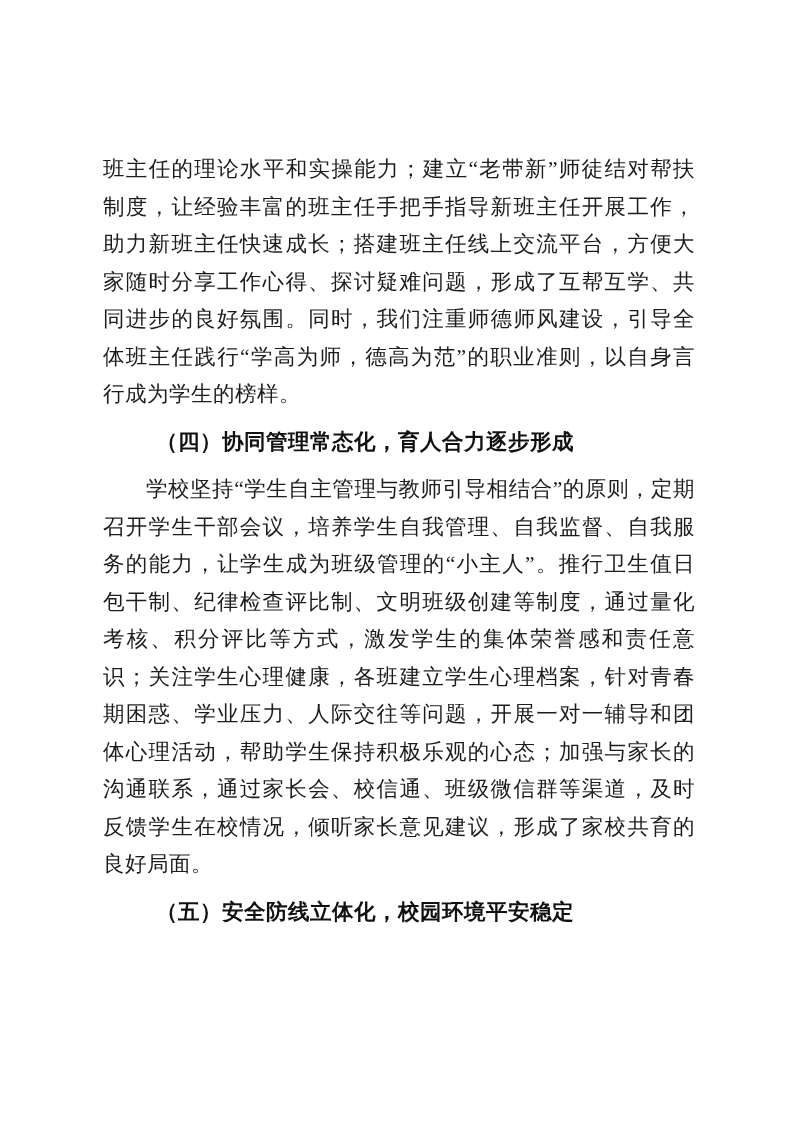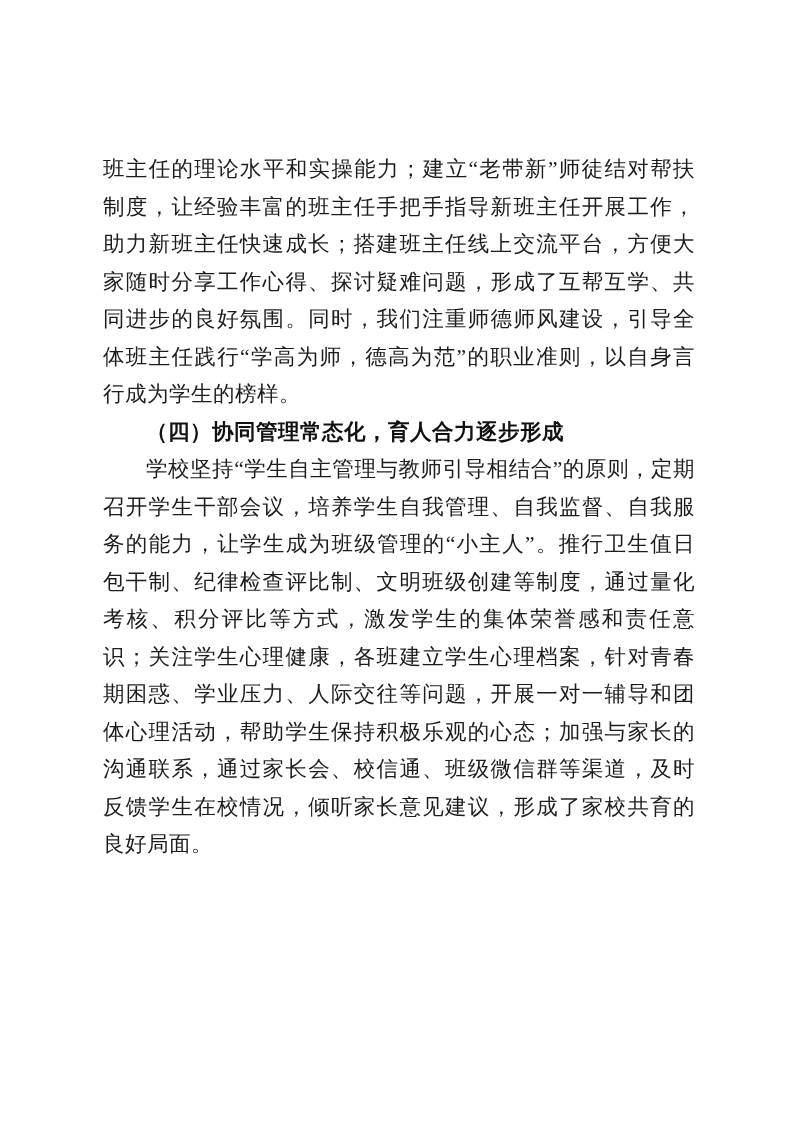--- a/index.html
+++ b/index.html
@@ -28,21 +28,21 @@
     line-height: 37.5px;
     text-align: justify;
     text-justify: inter-character;
     letter-spacing: 0.5px;
     color: #1c1c1c;
   }
   .indent {
     text-indent: 43px;
   }
   .heading {
-    margin: 0;
+    margin: 10px;
     font-size: 21.5px;
     line-height: 37.5px;
     font-weight: 700;
     text-indent: 43px;
     letter-spacing: 0.5px;
     font-family: "Liberation Sans", sans-serif;
     color: #111111;
   }
   .footer {
     position: absolute;
@@ -64,18 +64,19 @@
   }
 </style>
 </head>
 <body>
 
 <div class="page">
   <div class="content">
     <p class="body-para">班主任的理论水平和实操能力；建立“老带新”师徒结对帮扶制度，让经验丰富的班主任手把手指导新班主任开展工作，助力新班主任快速成长；搭建班主任线上交流平台，方便大家随时分享工作心得、探讨疑难问题，形成了互帮互学、共同进步的良好氛围。同时，我们注重师德师风建设，引导全体班主任践行“学高为师，德高为范”的职业准则，以自身言行成为学生的榜样。</p>
     <p class="heading">（四）协同管理常态化，育人合力逐步形成</p>
     <p class="body-para indent">学校坚持“学生自主管理与教师引导相结合”的原则，定期召开学生干部会议，培养学生自我管理、自我监督、自我服务的能力，让学生成为班级管理的“小主人”。推行卫生值日包干制、纪律检查评比制、文明班级创建等制度，通过量化考核、积分评比等方式，激发学生的集体荣誉感和责任意识；关注学生心理健康，各班建立学生心理档案，针对青春期困惑、学业压力、人际交往等问题，开展一对一辅导和团体心理活动，帮助学生保持积极乐观的心态；加强与家长的沟通联系，通过家长会、校信通、班级微信群等渠道，及时反馈学生在校情况，倾听家长意见建议，形成了家校共育的良好局面。</p>
+    <p class="heading">（五）安全防线立体化，校园环境平安稳定</p>
   </div>
 
   <div class="footer">
     <span class="dash">—</span><span class="num">3</span><span class="dash">—</span>
   </div>
 </div>
 
 </body></html>

